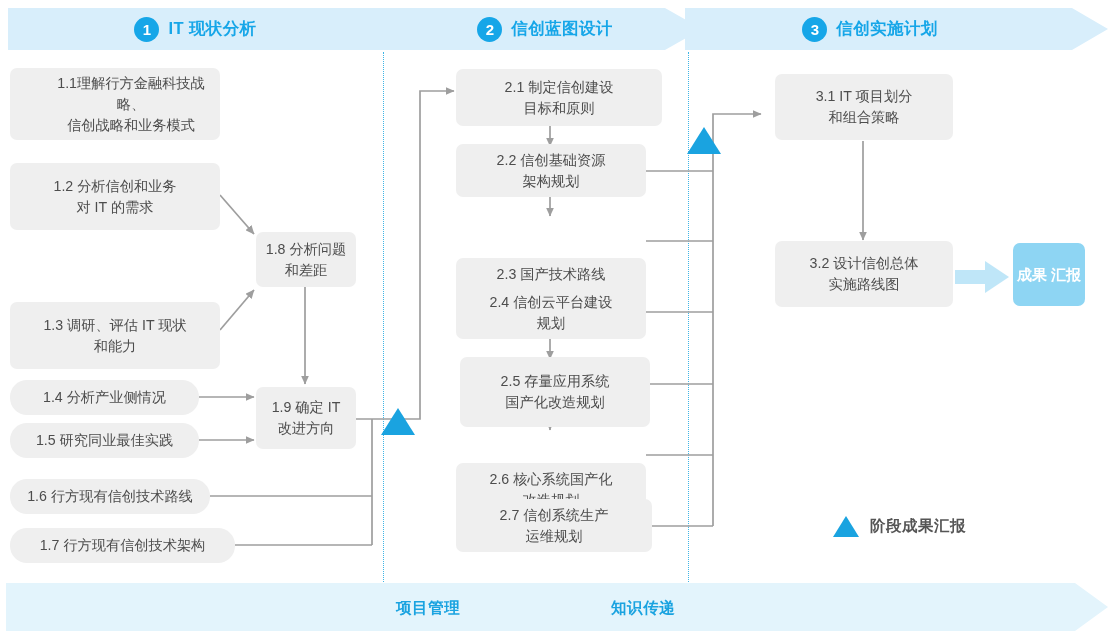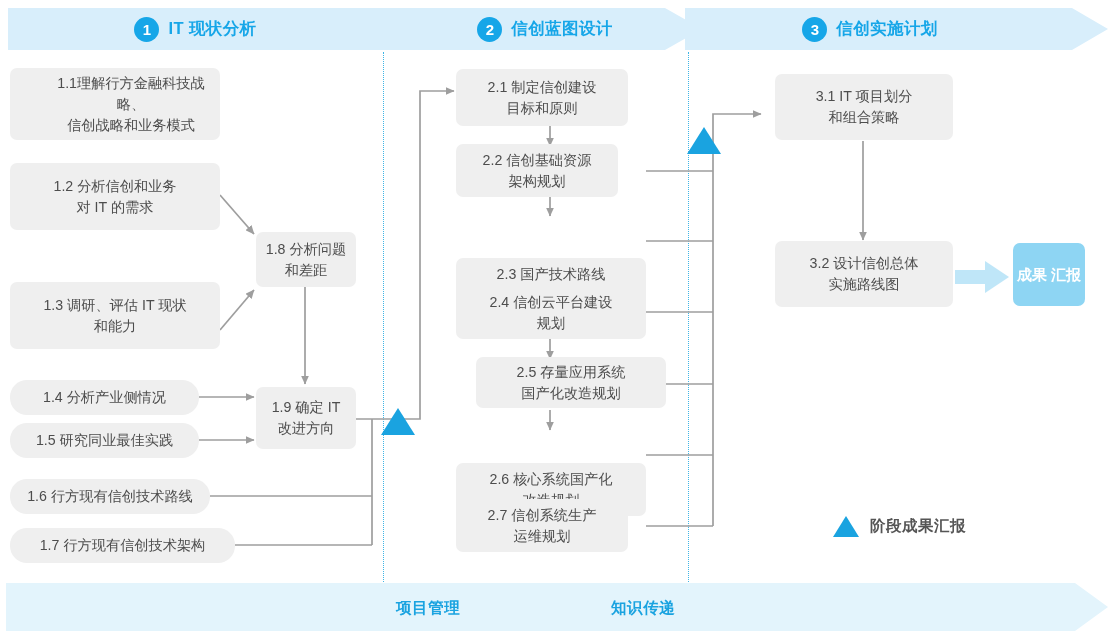--- a/index.html
+++ b/index.html
@@ -166,21 +166,21 @@
     </span>
   </div>
 
   <div class="box" style="left:10px;top:163px;width:210px;height:67px;padding-left:8px;">
     <span>
       <span>1.2 分析信创和业务</span>
       <span>对 IT 的需求</span>
     </span>
   </div>
 
-  <div class="box" style="left:10px;top:282px;width:210px;height:67px;">
+  <div class="box" style="left:10px;top:302px;width:210px;height:67px;">
     <span>
       <span>1.3 调研、评估 IT 现状</span>
       <span>和能力</span>
     </span>
   </div>
 
   <div class="box" style="left:10px;top:380px;width:189px;height:35px;border-radius:17px;">
     <span>1.4 分析产业侧情况</span>
   </div>
 
@@ -203,57 +203,57 @@
     </span>
   </div>
 
   <div class="box" style="left:256px;top:387px;width:100px;height:62px;">
     <span>
       <span>1.9 确定 IT</span>
       <span>改进方向</span>
     </span>
   </div>
 
-  <div class="box" style="left:456px;top:69px;width:172px;height:57px;">
+  <div class="box" style="left:456px;top:69px;width:206px;height:57px;">
     <span>
       <span>2.1 制定信创建设</span>
       <span>目标和原则</span>
     </span>
   </div>
-  <div class="box" style="left:456px;top:144px;width:162px;height:53px;">
+  <div class="box" style="left:456px;top:144px;width:190px;height:53px;">
     <span>
       <span>2.2 信创基础资源</span>
       <span>架构规划</span>
     </span>
   </div>
   <div class="box" style="left:456px;top:214px;width:190px;height:53px;margin-top:44px;">
     <span>
       <span>2.3 国产技术路线</span>
       <span>规划</span>
     </span>
   </div>
   <div class="box" style="left:456px;top:286px;width:190px;height:53px;">
     <span>
       <span>2.4 信创云平台建设</span>
       <span>规划</span>
     </span>
   </div>
-  <div class="box" style="left:476px;top:357px;width:190px;height:51px;">
+  <div class="box" style="left:460px;top:357px;width:190px;height:70px;">
     <span>
       <span>2.5 存量应用系统</span>
       <span>国产化改造规划</span>
     </span>
   </div>
   <div class="box" style="left:456px;top:428px;width:190px;height:53px;margin-top:35px;">
     <span>
       <span>2.6 核心系统国产化</span>
       <span>改造规划</span>
     </span>
   </div>
-  <div class="box" style="left:456px;top:499px;width:172px;height:53px;">
+  <div class="box" style="left:456px;top:499px;width:196px;height:53px;">
     <span>
       <span>2.7 信创系统生产</span>
       <span>运维规划</span>
     </span>
   </div>
 
   <div class="box" style="left:775px;top:74px;width:178px;height:66px;">
     <span>
       <span>3.1 IT 项目划分</span>
       <span>和组合策略</span>

